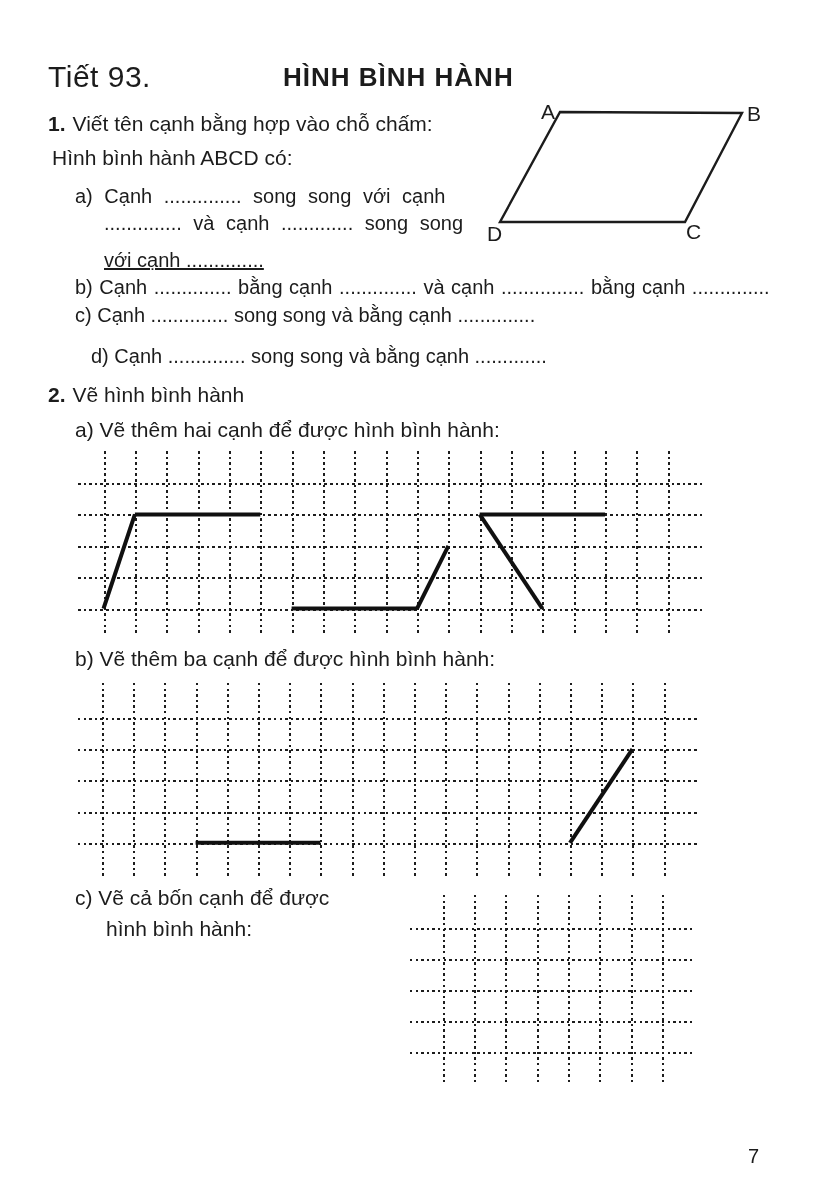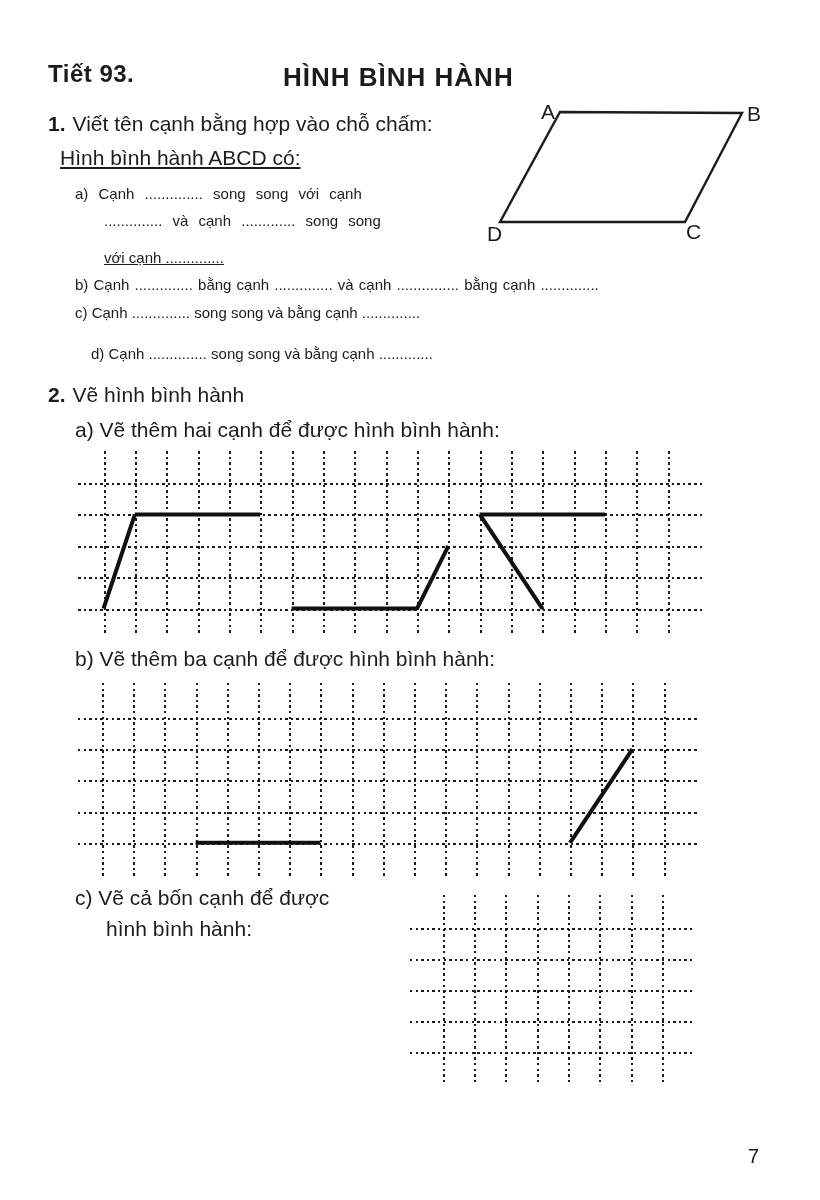--- a/index.html
+++ b/index.html
@@ -6,25 +6,25 @@
   .page{
     position:relative;
     width:820px;height:1200px;
     margin:0 auto;
     background:#ffffff;
     font-family:"Liberation Sans", sans-serif;
     color:#1c1c1c;
     overflow:hidden;
   }
   .t{position:absolute;white-space:nowrap;line-height:1.15;}
-  .lesson{font-size:24px;font-weight:bold;letter-spacing:0.5px;}
+  .lesson{font-size:30px;font-weight:normal;letter-spacing:0.5px;}
   .title{font-size:26px;font-weight:bold;letter-spacing:1px;}
   .q{font-size:21px;}
   .q .num{font-weight:bold;margin-right:7px;}
-  .item{font-size:15px;}
+  .item{font-size:20px;}
   .jsp{word-spacing:6px;}
   .wsp{word-spacing:1px;}
   #grid-layer{position:absolute;inset:0;pointer-events:none;}
   .vline{
     position:absolute;width:2px;
     background-image:repeating-linear-gradient(to bottom,#1d1d1d 0 2.5px,transparent 2.5px 5.6px);
   }
   .hline{
     position:absolute;height:2px;
     background-image:repeating-linear-gradient(to right,#1d1d1d 0 2.5px,transparent 2.5px 5.6px);
@@ -103,21 +103,21 @@
       <div class="hline" style="top: 1021px; left: 410px; width: 283px;"></div>
       <div class="hline" style="top: 1052px; left: 410px; width: 283px;"></div>
     </div>
 
   <div class="t lesson" style="left:48px;top:60px;">Tiết 93.</div>
   <div class="t title" style="left:283px;top:63px;">HÌNH BÌNH HÀNH</div>
 
   <div class="t q" style="left:48px;top:112px;">
     <span class="num">1.</span><span>Viết tên cạnh bằng hợp vào chỗ chấm:</span>
   </div>
-  <div class="t q" style="left:60px;top:146px;text-decoration:underline;">Hình bình hành ABCD có:</div>
+  <div class="t q" style="left:52px;top:146px;">Hình bình hành ABCD có:</div>
 
   <div class="t item jsp" style="left:75px;top:185px;">a) Cạnh .............. song song với cạnh</div>
   <div class="t item jsp" style="left:104px;top:212px;">.............. và cạnh ............. song song</div>
   <div class="t item" style="left:104px;top:249px;text-decoration:underline;">với cạnh ..............</div>
   <div class="t item wsp" style="left:75px;top:276px;">b) Cạnh .............. bằng cạnh .............. và cạnh ............... bằng cạnh ..............</div>
   <div class="t item" style="left:75px;top:304px;">c) Cạnh .............. song song và bằng cạnh ..............</div>
   <div class="t item" style="left:91px;top:345px;">d) Cạnh .............. song song và bằng cạnh .............</div>
 
   <div class="t q" style="left:48px;top:383px;">
     <span class="num">2.</span><span>Vẽ hình bình hành</span>

